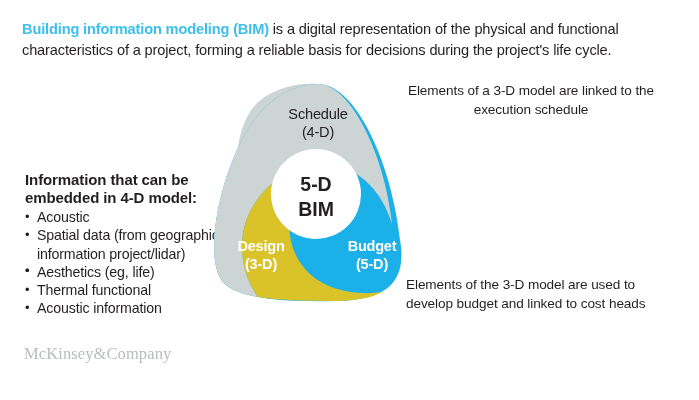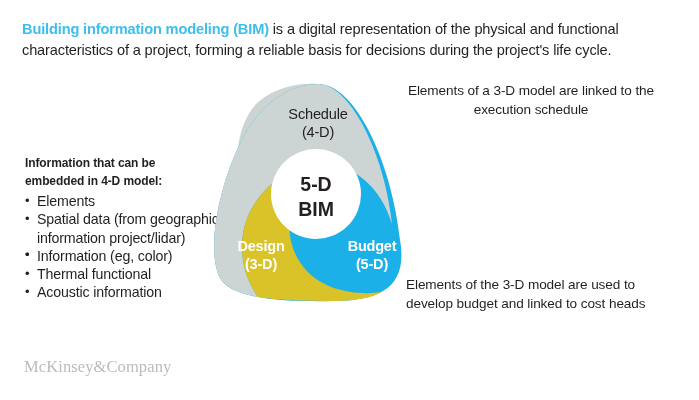--- a/index.html
+++ b/index.html
@@ -38,25 +38,26 @@
   }
 
   
   #info-block {
     position: absolute;
     left: 25px;
     top: 155px;
     width: 198px;
   }
   #info-title {
-    font-size: 12px;
+    font-size: 15px;
     font-weight: 700;
     line-height: 17.5px;
     color: #231f20;
     letter-spacing: -0.1px;
+    margin-top: 16px;
   }
   #info-list {
     list-style: none;
     margin: 2px 0 0 0;
     padding: 0;
   }
   #info-list li {
     font-size: 14.2px;
     line-height: 18.3px;
     color: #231f20;
@@ -115,21 +116,21 @@
     font-size: 19.5px;
     font-weight: 700;
     fill: #231f20;
     letter-spacing: 0px;
   }
 
   
   #logo {
     position: absolute;
     left: 24px;
-    top: 357px;
+    top: 344px;
     font-family: "Liberation Serif", serif;
     font-size: 16.5px;
     color: #b9bcbe;
     letter-spacing: 0.1px;
   }
 </style>
 </head>
 <body>
 
 <div class="stage">
@@ -137,24 +138,24 @@
   <div id="headline">
     <span class="lead">Building information modeling (BIM)</span><span> is a digital representation of the physical and functional characteristics of a project, forming a reliable basis for decisions during the project's life cycle.</span>
   </div>
 
   <div id="info-block">
     <div id="info-title">
       <div>Information that can be</div>
       <div>embedded in 4-D model:</div>
     </div>
     <ul id="info-list">
-      <li><span class="bullet">•</span><span>Elements</span></li>
+      <li><span class="bullet">•</span><span>Acoustic</span></li>
       <li><span class="bullet">•</span><span>Spatial data (from geographic information project/lidar)</span></li>
       <li><span class="bullet">•</span></li>
-      <li><span class="bullet">•</span><span>Information (eg, color)</span></li>
+      <li><span class="bullet">•</span><span>Aesthetics (eg, life)</span></li>
       <li><span class="bullet">•</span><span>Thermal functional</span></li>
       <li><span class="bullet">•</span><span>Acoustic information</span></li>
     </ul>
   </div>
 
   <div id="diagram">
     <svg width="216" height="236" viewBox="0 0 216 236" xmlns="http://www.w3.org/2000/svg">
 
       <path fill="#ccd4d4" d="M 122 12
                C 158 14 196 96 203 178

